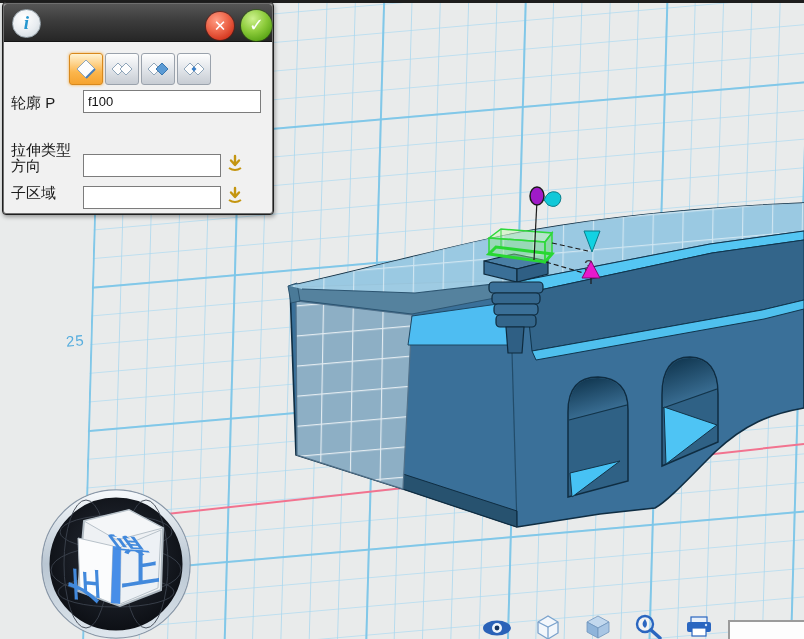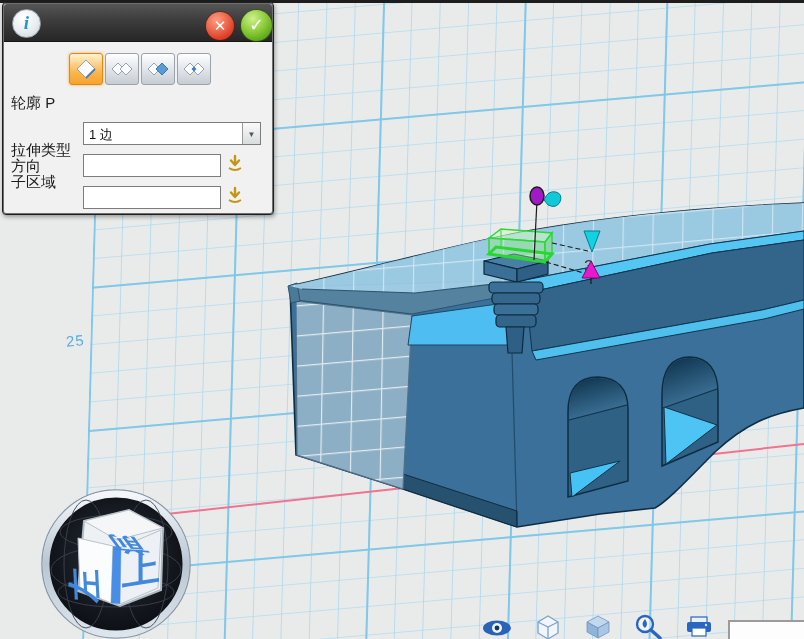--- a/index.html
+++ b/index.html
@@ -284,37 +284,34 @@
     <div class="op-btn">
       <svg width="24" height="20" viewBox="0 0 24 20">
         <path d="M8,4 L14,10 L8,16 L2,10 Z" fill="#fdfdfd" stroke="#8fa6ba" stroke-width="1"></path>
         <path d="M16,4 L22,10 L16,16 L10,10 Z" fill="#fdfdfd" stroke="#8fa6ba" stroke-width="1"></path>
         <path d="M12,7.5 L14.5,10 L12,12.5 L9.5,10 Z" fill="#3a7fc8"></path>
       </svg>
     </div>
   </div>
 
   <span class="f-label" style="top:91px;">轮廓 P</span>
+  <input class="f-input" style="top: 87px; width: 168px;" value="f100">
 
   <span class="f-label" style="top:138px;">拉伸类型</span>
-  <div class="combo" style="top:119px;">
-    <span class="val">1 边</span>
-    <div class="dd"><span>▼</span></div>
-  </div>
 
   <span class="f-label" style="top:154px;">方向</span>
   <input class="f-input" style="top: 151px; width: 128px;" value="">
   <div class="pick-btn" style="left:222px;top:151px;">
     <svg width="20" height="20" viewBox="0 0 20 20">
       <path d="M10,2 L10,9 M6,6.5 L10,11 L14,6.5" fill="none" stroke="#c49510" stroke-width="2.4" stroke-linecap="round" stroke-linejoin="round"></path>
       <path d="M4,14 Q10,18 16,14" fill="none" stroke="#c49510" stroke-width="2"></path>
     </svg>
   </div>
 
-  <span class="f-label" style="top:170px;">子区域</span>
+  <span class="f-label" style="top:181px;">子区域</span>
   <input class="f-input" style="top: 183px; width: 128px;" value="">
   <div class="pick-btn" style="left:222px;top:183px;">
     <svg width="20" height="20" viewBox="0 0 20 20">
       <path d="M10,2 L10,9 M6,6.5 L10,11 L14,6.5" fill="none" stroke="#c49510" stroke-width="2.4" stroke-linecap="round" stroke-linejoin="round"></path>
       <path d="M4,14 Q10,18 16,14" fill="none" stroke="#c49510" stroke-width="2"></path>
     </svg>
   </div>
 </div>
 
 <div class="corner-box"></div>

